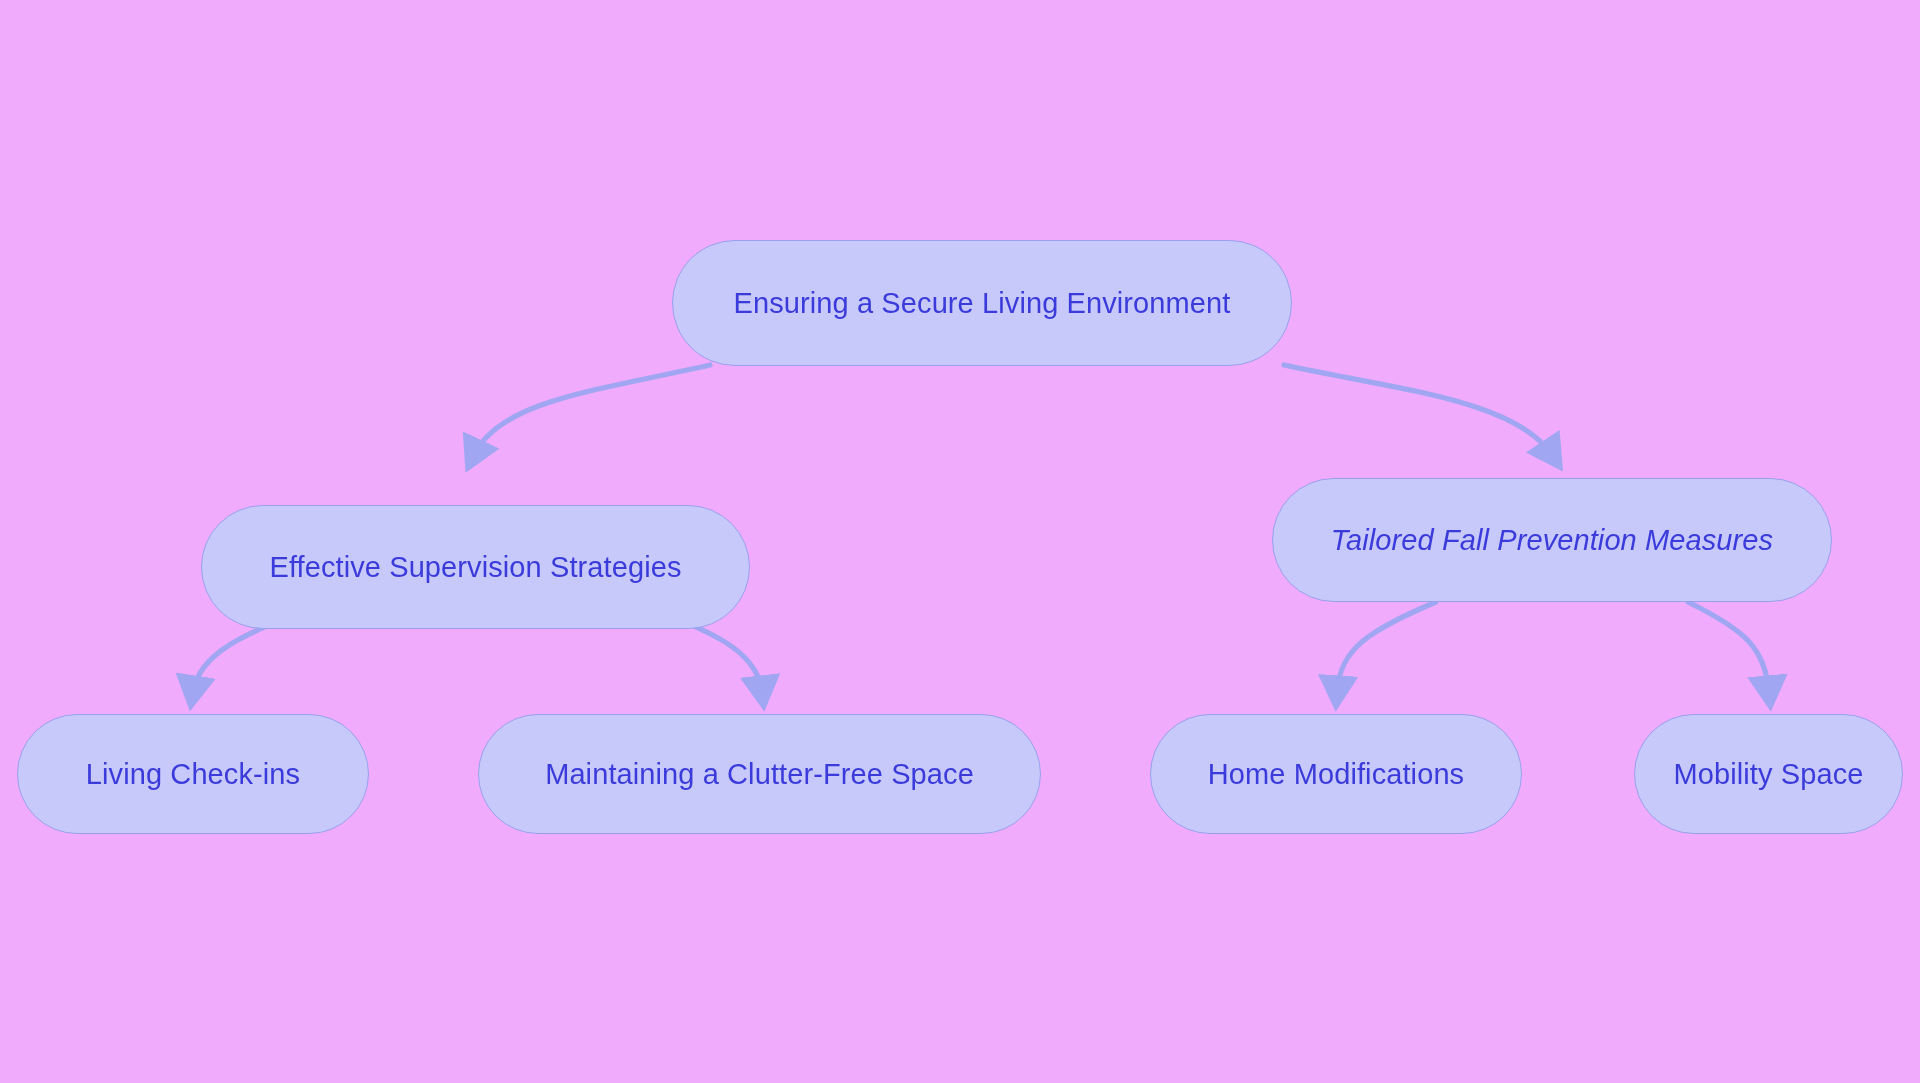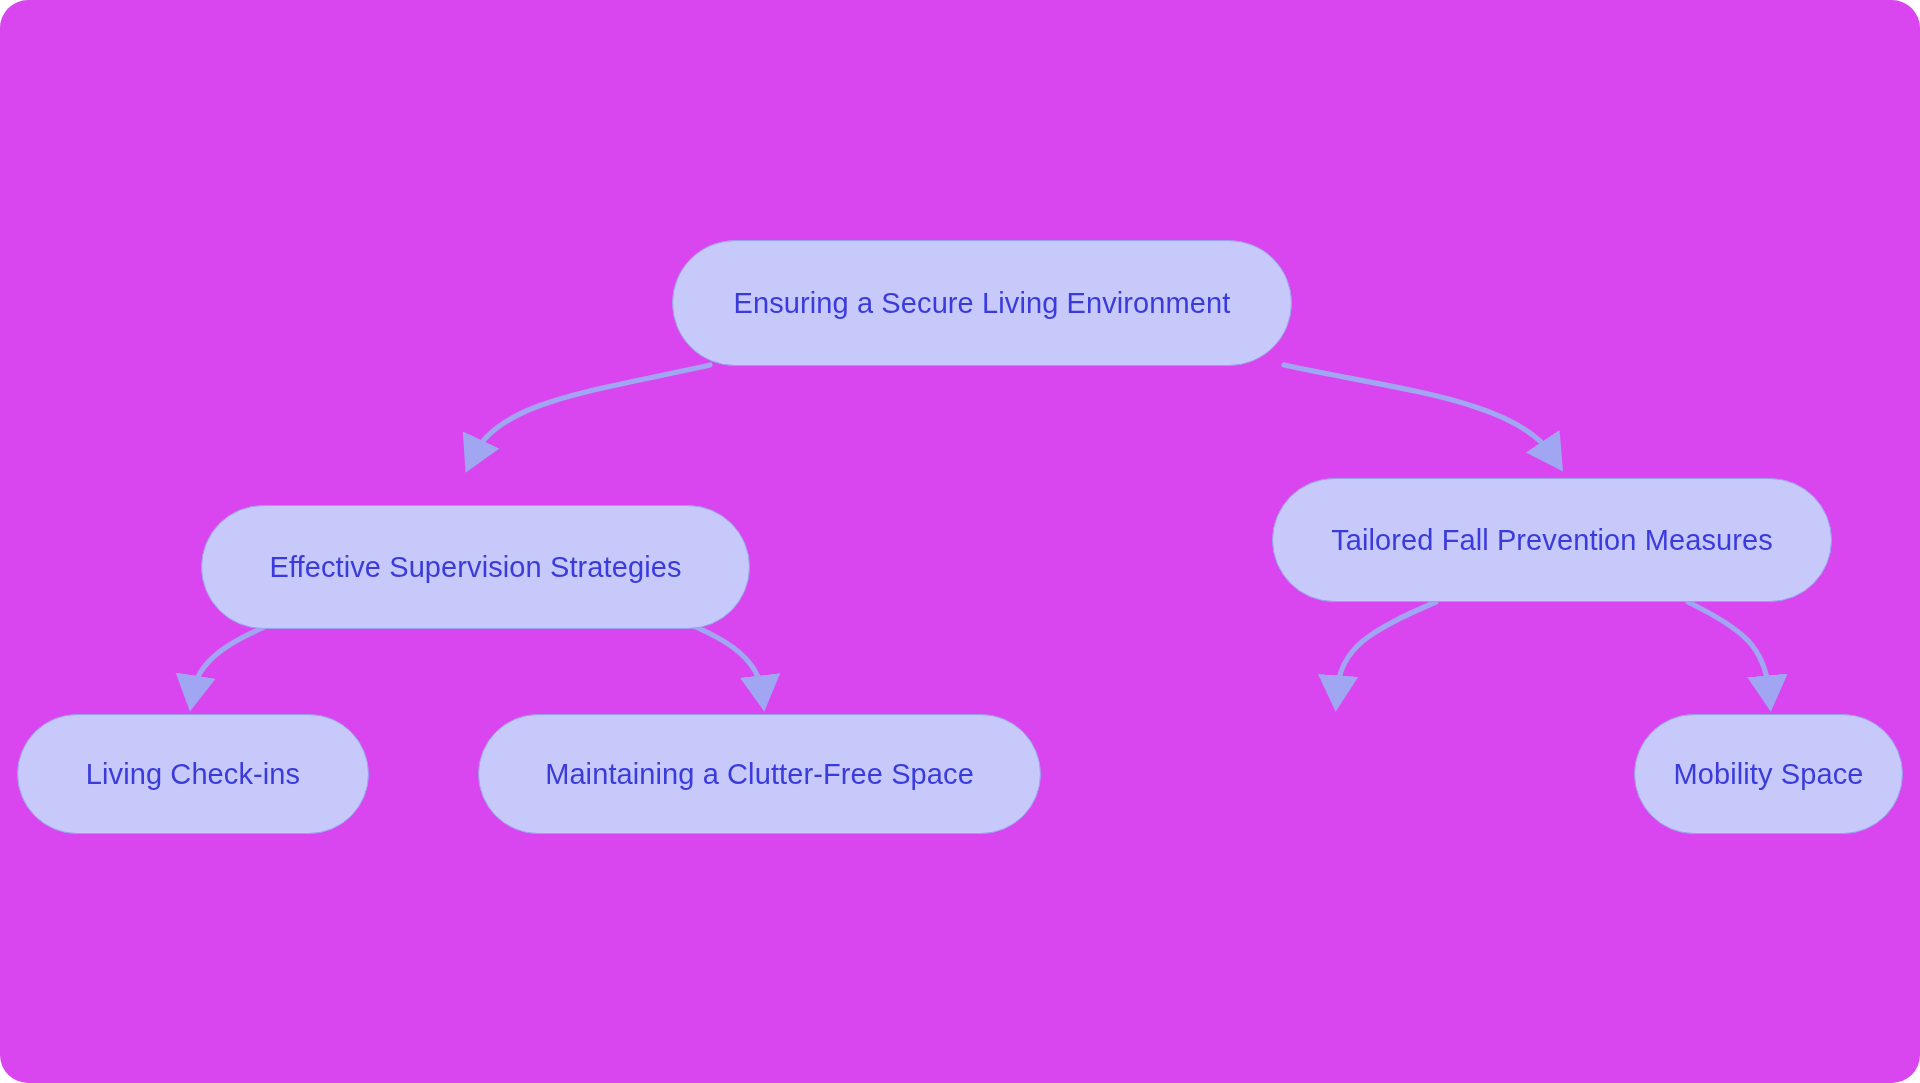--- a/index.html
+++ b/index.html
@@ -10,22 +10,21 @@
   body {
     width: 1920px;
     height: 1083px;
     overflow: hidden;
     font-family: "Liberation Sans", sans-serif;
   }
   #canvas {
     position: relative;
     width: 1920px;
     height: 1083px;
-    background: #d946ef;
-    border-radius: 28px;
+    background: #f0abfc;
   }
   #edges {
     position: absolute;
     top: 0;
     left: 0;
     width: 1920px;
     height: 1083px;
     overflow: visible;
   }
   .node {
@@ -46,21 +45,21 @@
     font-weight: 400;
     line-height: 1.2;
     letter-spacing: 0.1px;
     white-space: nowrap;
     color: #3b3bdb;
   }
   
   #node-root      { left: 672px;  top: 240px; width: 620px; height: 126px; }
   
   #node-l2-left   { left: 201px;  top: 478px; width: 549px; height: 124px; margin-top: 27px; }
-  #node-l2-right  { left: 1272px; top: 478px; width: 560px; height: 124px; }
+  #node-l2-right  { left: 1272px; top: 478px; width: 560px; height: 124px; font-style: italic; }
   
   #node-l3-a      { left: 17px;   top: 714px; width: 352px; height: 120px; }
   #node-l3-b      { left: 478px;  top: 714px; width: 563px; height: 120px; }
   #node-l3-c      { left: 1150px; top: 714px; width: 372px; height: 120px; }
   #node-l3-d      { left: 1634px; top: 714px; width: 269px; height: 120px; }
 </style>
 </head>
 <body>
 
 <div id="canvas">
@@ -98,18 +97,21 @@
   </div>
 
   <div class="node" id="node-l3-a">
     <span class="node-label">Living Check-ins</span>
   </div>
 
   <div class="node" id="node-l3-b">
     <span class="node-label">Maintaining a Clutter-Free Space</span>
   </div>
 
+  <div class="node" id="node-l3-c">
+    <span class="node-label">Home Modifications</span>
+  </div>
 
   <div class="node" id="node-l3-d">
     <span class="node-label">Mobility Space</span>
   </div>
 
 </div>
 
 </body></html>

